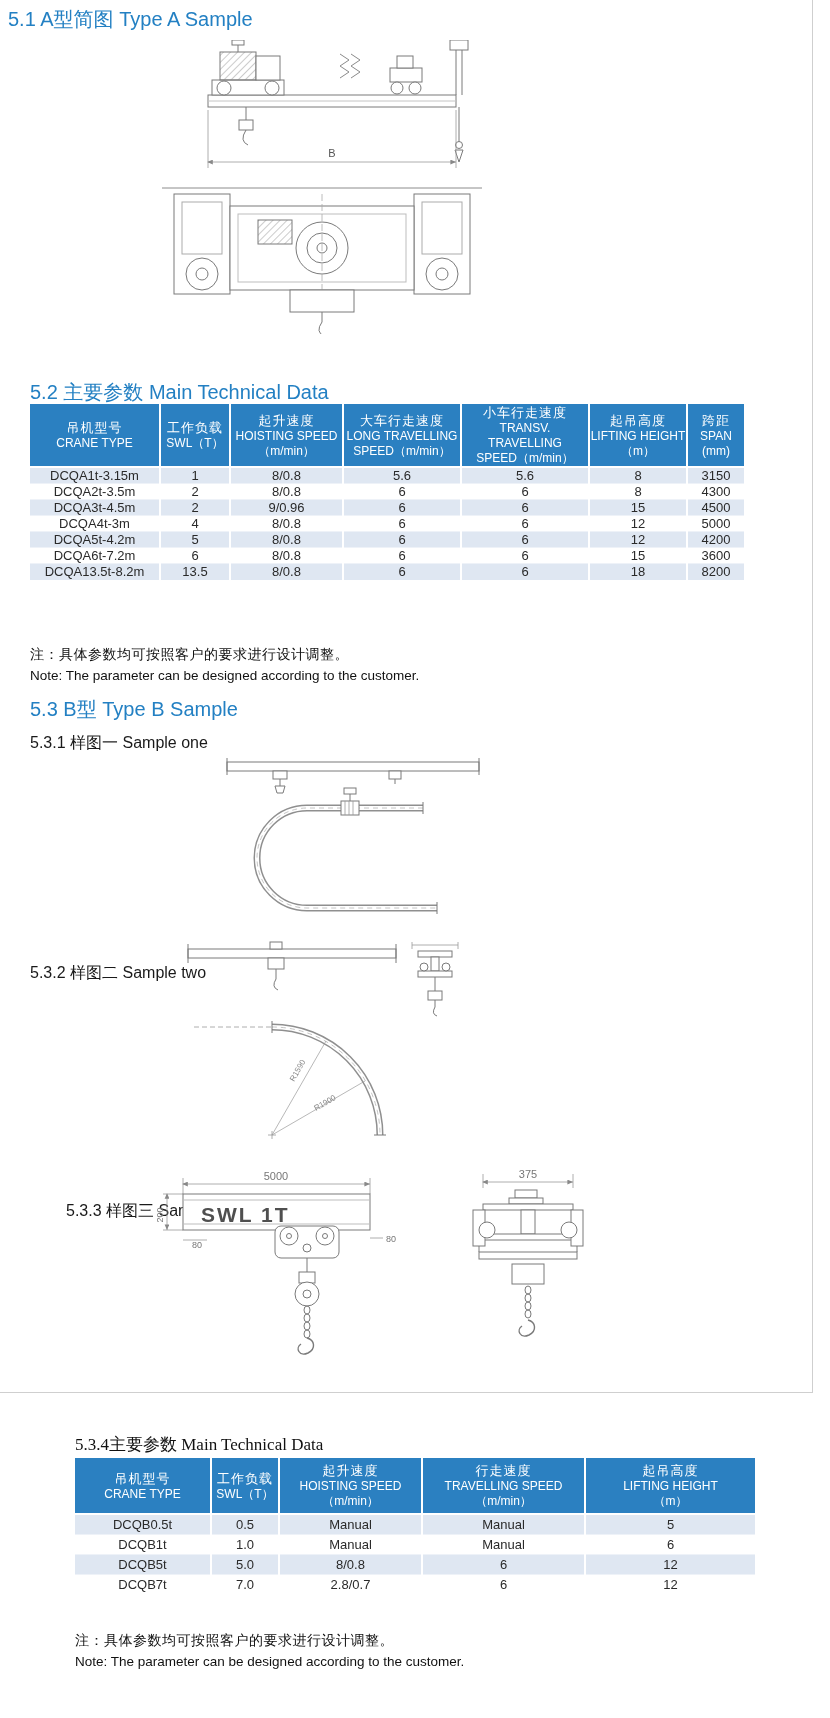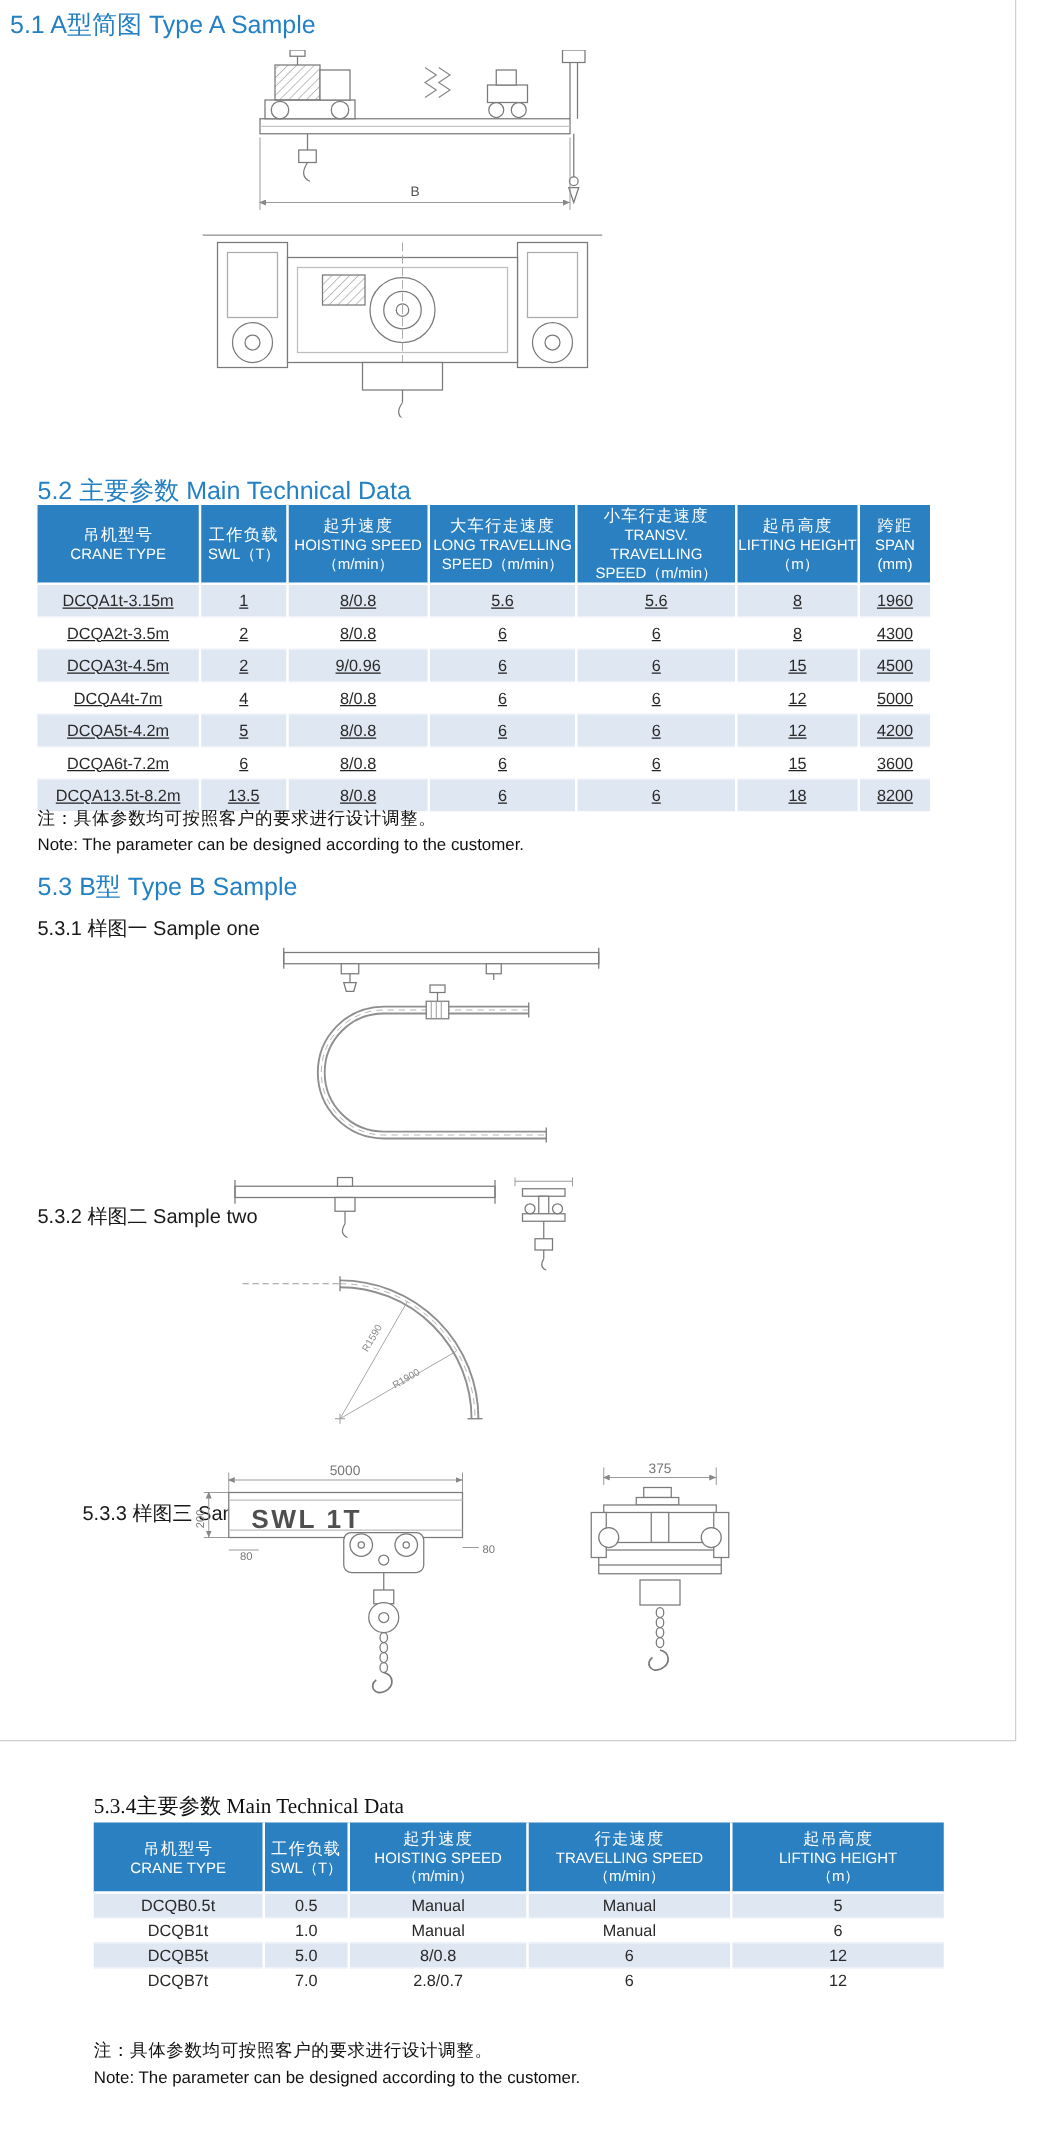--- a/index.html
+++ b/index.html
@@ -11,21 +11,21 @@
   table{border-collapse:collapse;table-layout:fixed;}
   th{background:#2b80c1;color:#ffffff;font-weight:400;vertical-align:middle;padding:0;
      border-right:2px solid #ffffff;border-bottom:2px solid #ffffff;}
   th:last-child{border-right:none;}
   th .zh{font-size:13px;line-height:17px;letter-spacing:1px;}
   th .en{font-size:12px;line-height:15px;letter-spacing:0;}
   td{text-align:center;font-size:13px;color:#2a2a2a;padding:0;border-right:2px solid #ffffff;}
   td:last-child{border-right:none;}
   tbody tr td{border-top:1px solid #eef2f8;}
   tbody tr:nth-child(odd) td{background:#dfe7f2;}
-  #tableA thead tr{height:54px;} #tableA tbody tr{height:26px;text-decoration:underline;}
+  #tableA thead tr{height:54px;} #tableA tbody tr{height:16px;}
   #tableB thead tr{height:56px;} #tableB tbody tr{height:20px;}
   .note .zh{font-size:14px;color:#111;letter-spacing:0.5px;line-height:20px;}
   .note .en{font-size:13.5px;color:#111;line-height:20px;margin-top:2px;}
   .pline{background:#cfcfcf;}
   svg text{font-family:"Liberation Sans","DejaVu Sans",sans-serif;}
 </style>
 </head>
 <body>
 
 <div class="abs pline" style="left:812px;top:0;width:1px;height:1392px;"></div>
@@ -158,42 +158,42 @@
     </tr>
   </thead>
   <tbody>
     <tr>
         <td>DCQA1t-3.15m</td>
         <td>1</td>
         <td>8/0.8</td>
         <td>5.6</td>
         <td>5.6</td>
         <td>8</td>
-        <td>1960</td>
+        <td>3150</td>
       </tr>
     <tr>
         <td>DCQA2t-3.5m</td>
         <td>2</td>
         <td>8/0.8</td>
         <td>6</td>
         <td>6</td>
         <td>8</td>
         <td>4300</td>
       </tr>
     <tr>
         <td>DCQA3t-4.5m</td>
         <td>2</td>
         <td>9/0.96</td>
         <td>6</td>
         <td>6</td>
         <td>15</td>
         <td>4500</td>
       </tr>
     <tr>
-        <td>DCQA4t-7m</td>
+        <td>DCQA4t-3m</td>
         <td>4</td>
         <td>8/0.8</td>
         <td>6</td>
         <td>6</td>
         <td>12</td>
         <td>5000</td>
       </tr>
     <tr>
         <td>DCQA5t-4.2m</td>
         <td>5</td>

